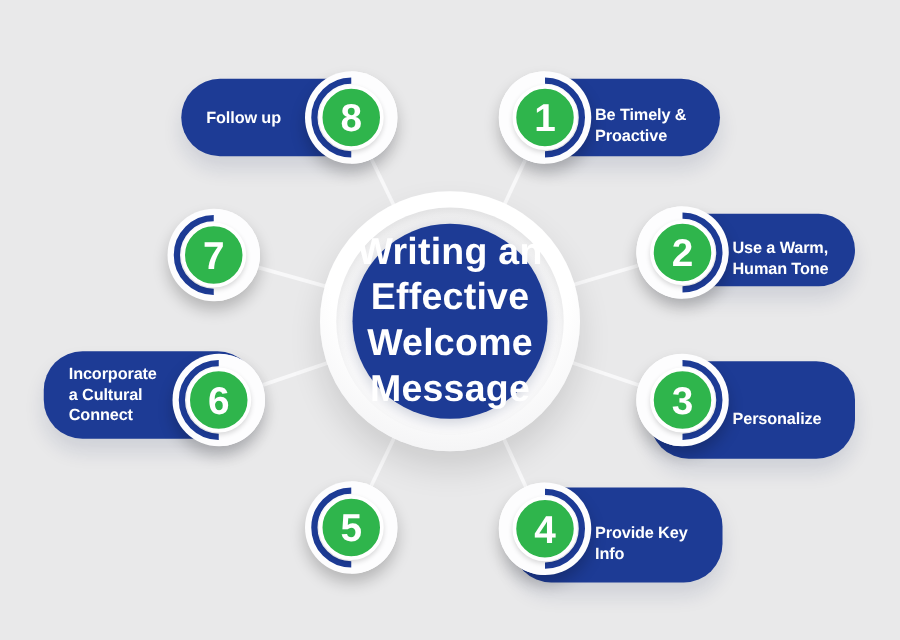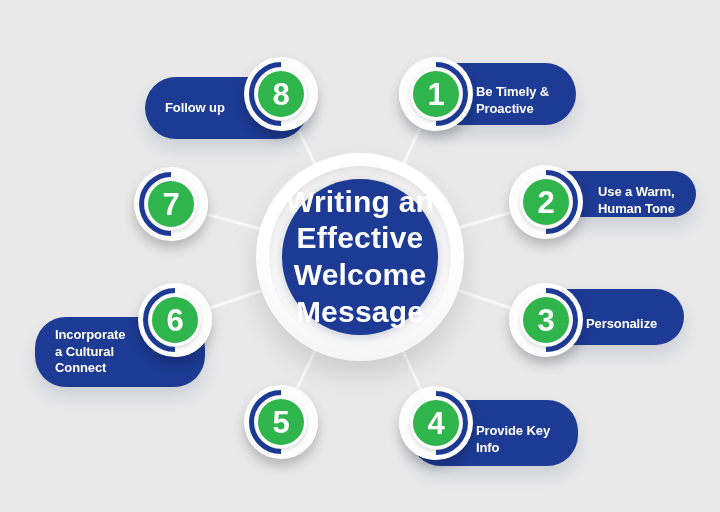--- a/index.html
+++ b/index.html
@@ -28,21 +28,21 @@
        box-shadow:0 3px 10px rgba(10,25,80,0.18);}
   .hub-title{color:#fff;font-weight:bold;font-size:30px;line-height:1.22;text-align:center;
        white-space:pre-line;letter-spacing:0.2px;}
 
   
   .pill{position:absolute;background:var(--blue);border-radius:31px;z-index:3;
         display:flex;align-items:center;
         box-shadow:0 10px 16px rgba(15,30,80,0.12);}
   .pill .label{color:#fff;font-weight:bold;font-size:13px;line-height:1.3;
         white-space:pre-line;letter-spacing:-0.1px;}
-  .pill.side-left{padding:0 70px 0 20px;margin-top:14px;}
+  .pill.side-left{padding:0 70px 0 20px;}
   .pill.side-right{padding:14px 8px 0 66px;}
 
   
   .badge{position:absolute;width:74px;height:74px;border-radius:50%;
          background:var(--badge-bg);overflow:hidden;z-index:4;
          display:flex;align-items:center;justify-content:center;
          box-shadow:0 7px 12px rgba(0,0,0,0.22);}
   .badge .arc{position:absolute;inset:5px;border-radius:50%;border:5px solid var(--blue);}
   .badge .cover{position:absolute;top:0;bottom:0;background:var(--badge-bg);z-index:2;}
   .badge.side-left .cover{left:50%;right:0;}
@@ -105,65 +105,65 @@
   </div>
 
   <div class="badge side-left" style="left:134px;top:167px">
     <div class="arc"></div>
     <div class="cover"></div>
     <div class="num-circle">
       <span class="num">7</span>
     </div>
   </div>
 
-  <div class="pill side-right" style="left:532px;top:171px;width:164px;height:46px">
+  <div class="pill side-right" style="left:520px;top:171px;width:164px;height:58px">
     <span class="label">Use a Warm,
 Human Tone</span>
   </div>
   <div class="badge side-right" style="left:509px;top:165px">
     <div class="arc"></div>
     <div class="cover"></div>
     <div class="num-circle">
       <span class="num">2</span>
     </div>
   </div>
 
-  <div class="pill side-left" style="left:35px;top:303px;width:170px;height:70px">
+  <div class="pill side-left" style="left:35px;top:281px;width:170px;height:70px">
     <span class="label">Incorporate
 a Cultural
 Connect</span>
   </div>
   <div class="badge side-left" style="left:138px;top:283px">
     <div class="arc"></div>
     <div class="cover"></div>
     <div class="num-circle">
       <span class="num">6</span>
     </div>
   </div>
 
-  <div class="pill side-right" style="left:520px;top:289px;width:164px;height:56px">
+  <div class="pill side-right" style="left:520px;top:289px;width:164px;height:78px">
     <span class="label">Personalize</span>
   </div>
   <div class="badge side-right" style="left:509px;top:283px">
     <div class="arc"></div>
     <div class="cover"></div>
     <div class="num-circle">
       <span class="num">3</span>
     </div>
   </div>
 
   <div class="badge side-left" style="left:244px;top:385px">
     <div class="arc"></div>
     <div class="cover"></div>
     <div class="num-circle">
       <span class="num">5</span>
     </div>
   </div>
 
-  <div class="pill side-right" style="left:410px;top:400px;width:168px;height:66px">
+  <div class="pill side-right" style="left:410px;top:390px;width:168px;height:76px">
     <span class="label">Provide Key
 Info</span>
   </div>
   <div class="badge side-right" style="left:399px;top:386px">
     <div class="arc"></div>
     <div class="cover"></div>
     <div class="num-circle">
       <span class="num">4</span>
     </div>
   </div>

